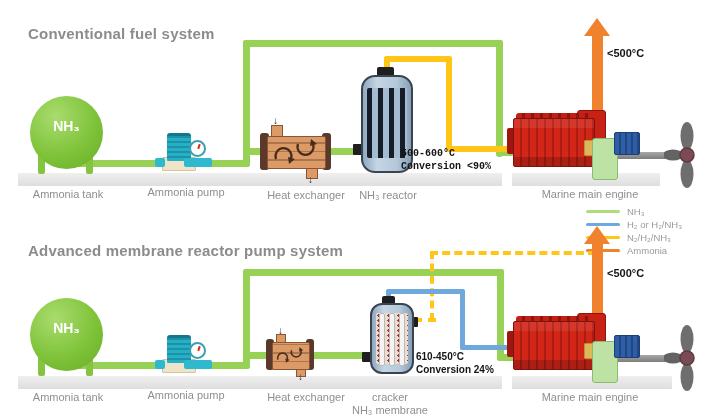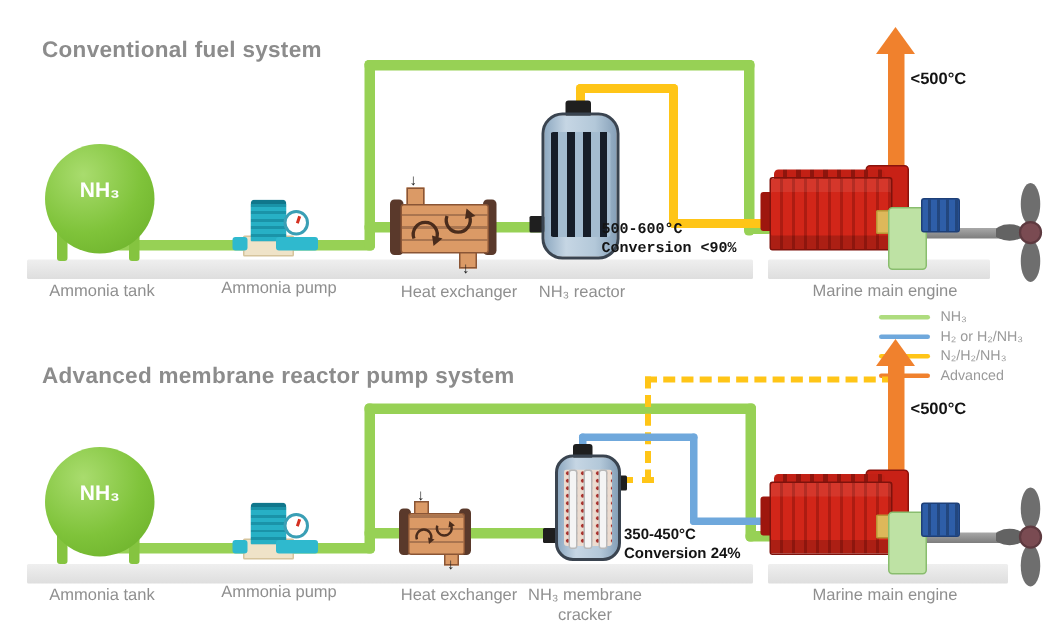--- a/index.html
+++ b/index.html
@@ -153,21 +153,21 @@
     <div class="legend-row">
       <div class="legend-line" style="background:#6fa8dc;"></div>
       <div class="legend-label">H₂ or H₂/NH₃</div>
     </div>
     <div class="legend-row">
       <div class="legend-line" style="background:#ffc517;"></div>
       <div class="legend-label">N₂/H₂/NH₃</div>
     </div>
     <div class="legend-row">
       <div class="legend-line" style="background:#f0812d;"></div>
-      <div class="legend-label">Advanced</div>
+      <div class="legend-label">Ammonia</div>
     </div>
   </div>
 
   <div class="abs sys-title" style="left:28px;top:242px;">Advanced membrane reactor pump system</div>
 
   <div class="abs platform" style="left:18px;top:376px;width:484px;height:13px;"></div>
   <div class="abs platform" style="left:512px;top:376px;width:160px;height:13px;"></div>
 
   <div class="abs pipe green" style="left:63px;top:344px;width:9px;height:24px;"></div>
   <div class="abs pipe green" style="left:60px;top:362px;width:190px;height:7px;"></div>
@@ -219,21 +219,21 @@
   <div class="abs cr-port" style="left:362px;top:352px;width:10px;height:10px;"></div>
   <div class="abs cr-port" style="left:409px;top:317px;width:9px;height:10px;"></div>
   <div class="abs cr-shell" style="left:370px;top:303px;width:40px;height:67px;border-radius:12px;">
     <div class="abs mem-inner" style="left:4px;top:8px;width:32px;height:51px;">
       <div class="abs mem-tube" style="left:3px;top:0;width:4px;height:51px;"></div>
       <div class="abs mem-tube" style="left:13px;top:0;width:4px;height:51px;"></div>
       <div class="abs mem-tube" style="left:23px;top:0;width:4px;height:51px;"></div>
     </div>
   </div>
   <div class="abs temp" style="left:416px;top:350px;">
-    <div>350-450°C</div>
+    <div>610-450°C</div>
     <div>Conversion 24%</div>
   </div>
 
   <div class="abs orange-bar" style="left:592px;top:240px;width:11px;height:78px;"></div>
   <div class="abs arrow-up" style="left:584px;top:226px;"></div>
   <div class="abs exh-temp" style="left:607px;top:267px;">&lt;500°C</div>
 
   <div class="abs eng-turbo" style="left:577px;top:313px;width:27px;height:32px;"></div>
   <div class="abs eng-bumps" style="left:516px;top:316px;width:74px;height:7px;"></div>
   <div class="abs eng-front" style="left:507px;top:331px;width:8px;height:26px;"></div>
@@ -246,18 +246,18 @@
     <ellipse cx="23" cy="16" rx="6.5" ry="14" fill="#6e6e6e"></ellipse>
     <ellipse cx="23" cy="54" rx="6.5" ry="14" fill="#6e6e6e"></ellipse>
     <ellipse cx="9" cy="35" rx="10" ry="5.5" fill="#636363"></ellipse>
     <circle cx="23" cy="35" r="7" fill="#7a4b52" stroke="#5e3a40" stroke-width="1.5"></circle>
   </svg>
 
   <div class="abs lbl" style="left:16px;top:391px;width:104px;">Ammonia tank</div>
   <div class="abs lbl" style="left:136px;top:389px;width:100px;">Ammonia pump</div>
   <div class="abs lbl" style="left:256px;top:391px;width:100px;">Heat exchanger</div>
   <div class="abs lbl" style="left:340px;top:391px;width:100px;">
+    <div>cracker</div>
     <div>NH₃ membrane</div>
-    <div>cracker</div>
   </div>
   <div class="abs lbl" style="left:515px;top:391px;width:150px;">Marine main engine</div>
 
 </div>
 
 </body></html>

